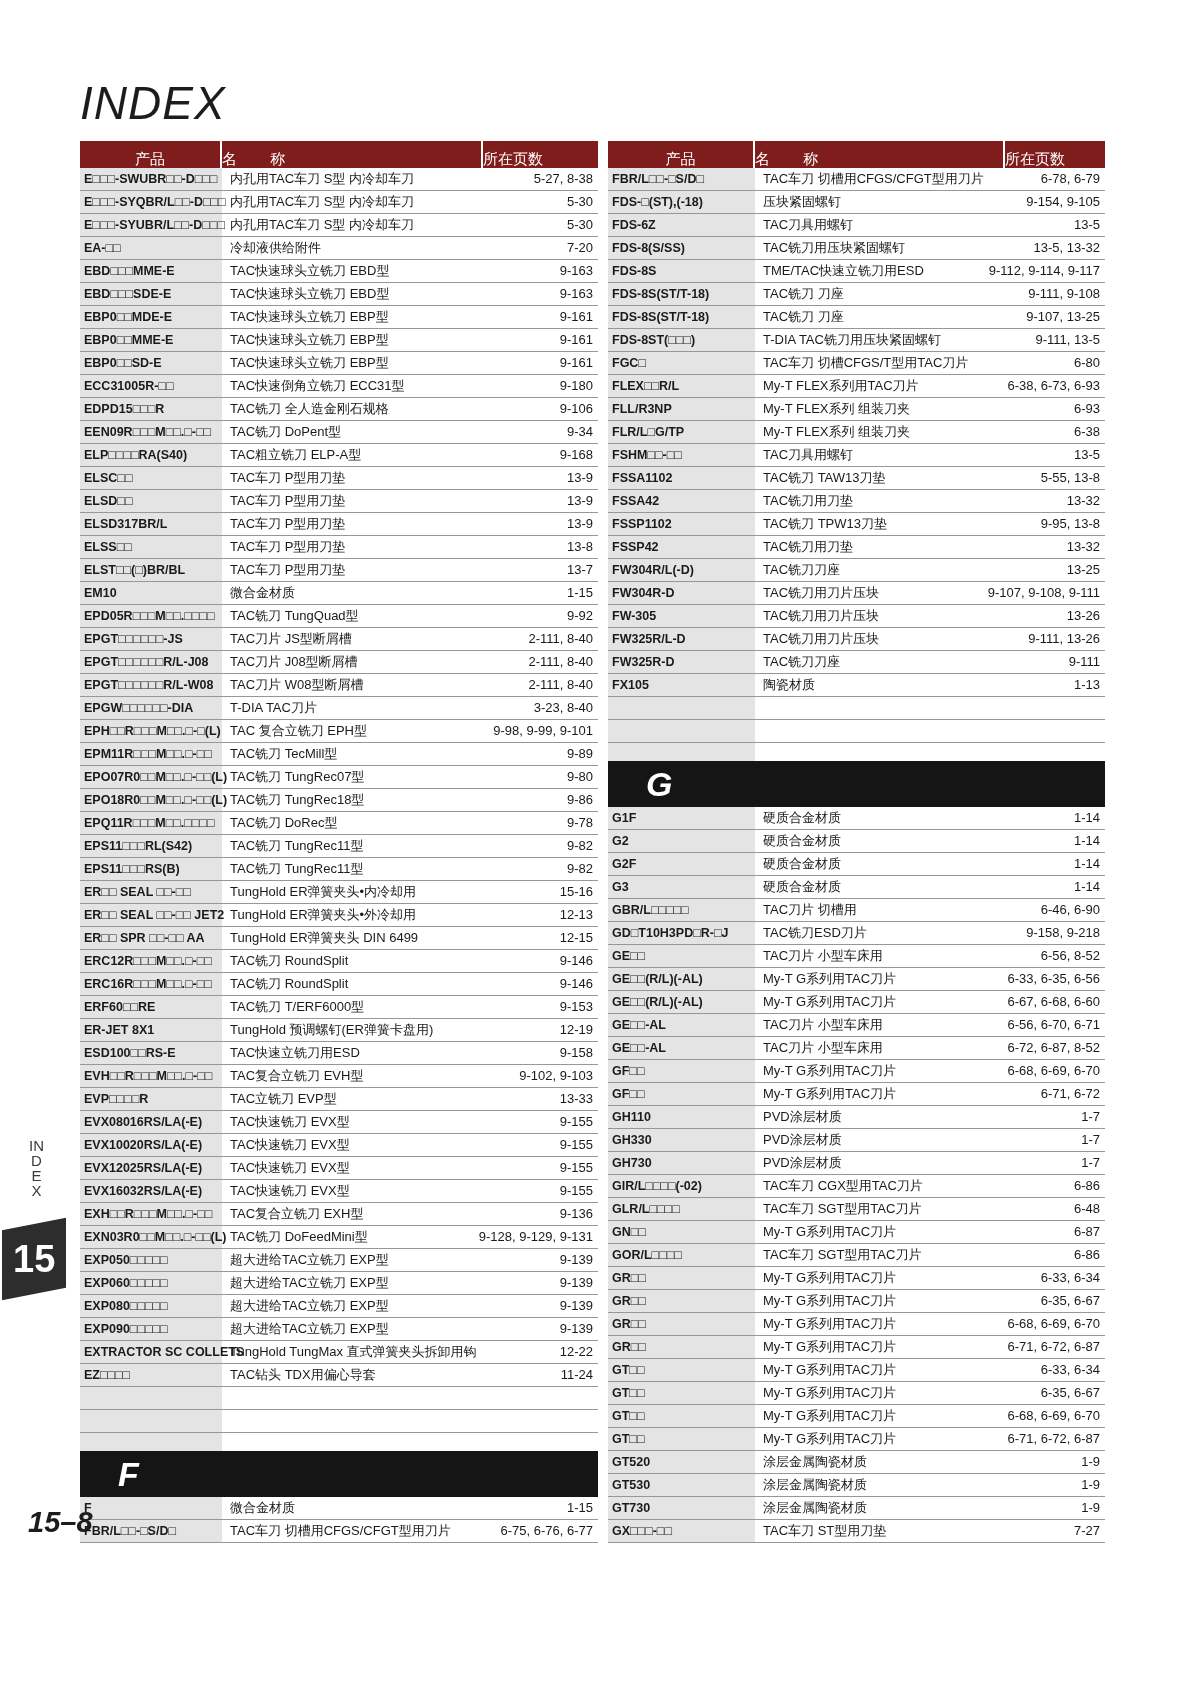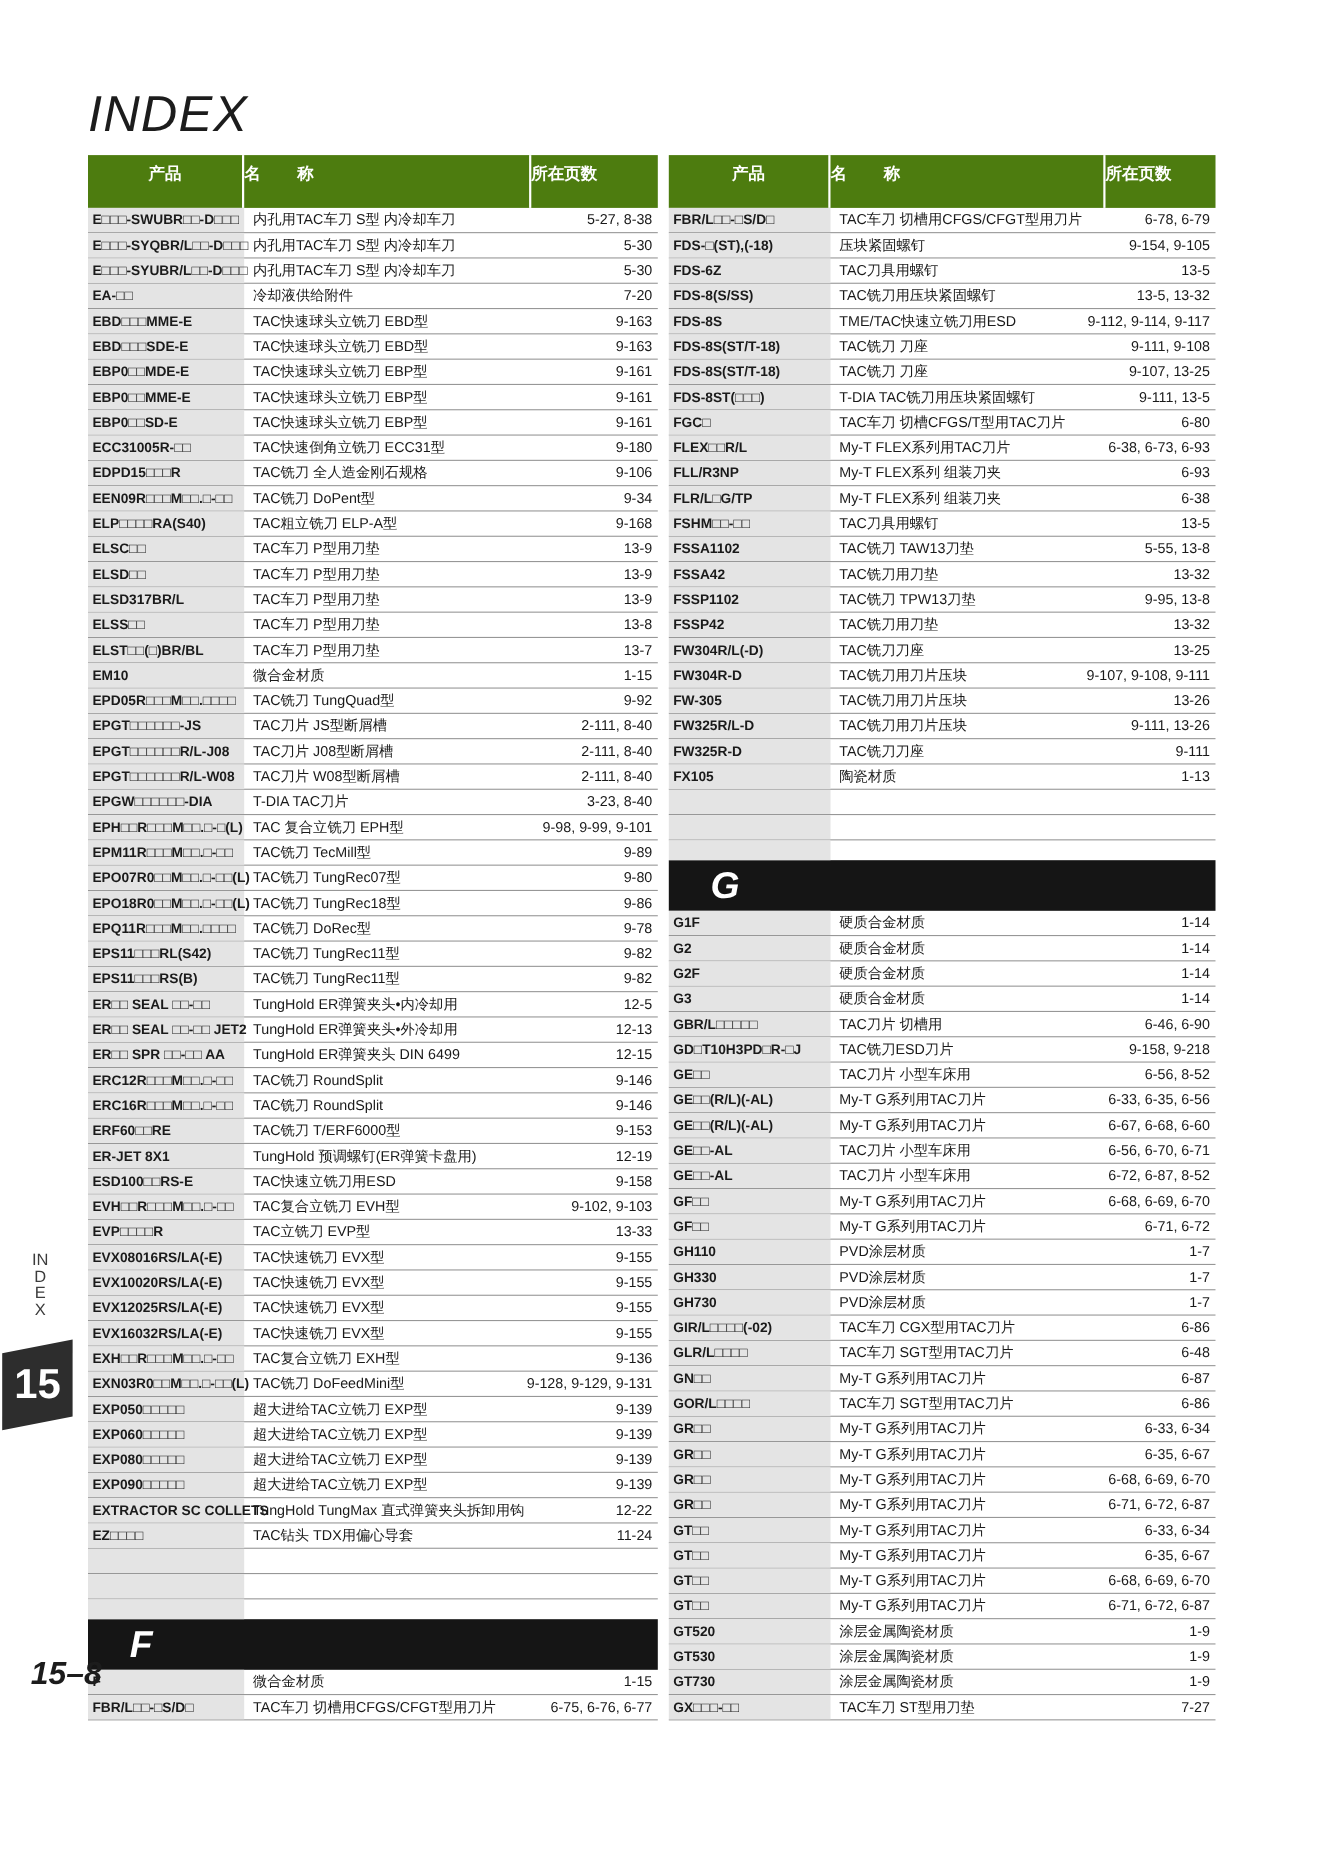--- a/index.html
+++ b/index.html
@@ -7,22 +7,22 @@
   body { width:1200px; height:1697px; position:relative;
          font-family:"Liberation Sans", sans-serif; color:#1a1a1a; }
 
   .page-title { position:absolute; left:80px; top:76px;
                 font-size:46px; font-style:italic; letter-spacing:1px; color:#1c1c1c; }
 
   .idx-table { position:absolute; top:141px; }
   .t-left  { left:80px;  width:518px; }
   .t-right { left:608px; width:497px; }
 
-  .thead { display:flex; height:48px; line-height:36px;
-           background:#4d7c0f; color:#ffffff; font-size:15px; font-weight:bold; }
+  .thead { display:flex; height:27px; line-height:36px;
+           background:#7f1d1d; color:#ffffff; font-size:15px; font-weight:normal; }
   .th-product { width:142px; text-align:center; border-right:2px solid #ffffff; }
   .t-right .th-product { width:147px; }
   .th-name { flex:1; text-align:left; border-right:2px solid #ffffff; white-space:pre; }
   .th-pages { width:115px; }
   .t-right .th-pages { width:100px; }
 
   .row { display:flex; height:23px; line-height:22px;
          border-bottom:1px solid #979797; font-size:12.5px; }
   .row.spacer { border-bottom:none; height:18px; }
   .c-product { width:142px; background:#e4e4e4; font-weight:bold;
@@ -211,21 +211,21 @@
         <div class="c-pages">9-82</div>
       </div>
       <div class="row">
         <div class="c-product">EPS11□□□RS(B)</div>
         <div class="c-name">TAC铣刀 TungRec11型</div>
         <div class="c-pages">9-82</div>
       </div>
       <div class="row">
         <div class="c-product">ER□□ SEAL □□-□□</div>
         <div class="c-name">TungHold ER弹簧夹头•内冷却用</div>
-        <div class="c-pages">12-5</div>
+        <div class="c-pages">15-16</div>
       </div>
       <div class="row">
         <div class="c-product">ER□□ SEAL □□-□□ JET2</div>
         <div class="c-name">TungHold ER弹簧夹头•外冷却用</div>
         <div class="c-pages">12-13</div>
       </div>
       <div class="row">
         <div class="c-product">ER□□ SPR □□-□□ AA</div>
         <div class="c-name">TungHold ER弹簧夹头 DIN 6499</div>
         <div class="c-pages">12-15</div>

